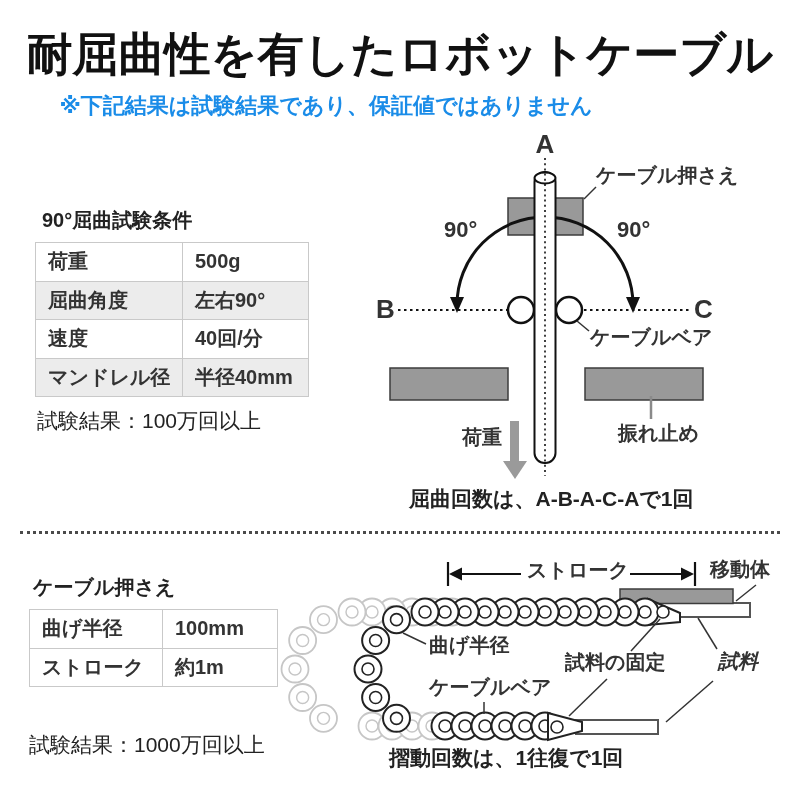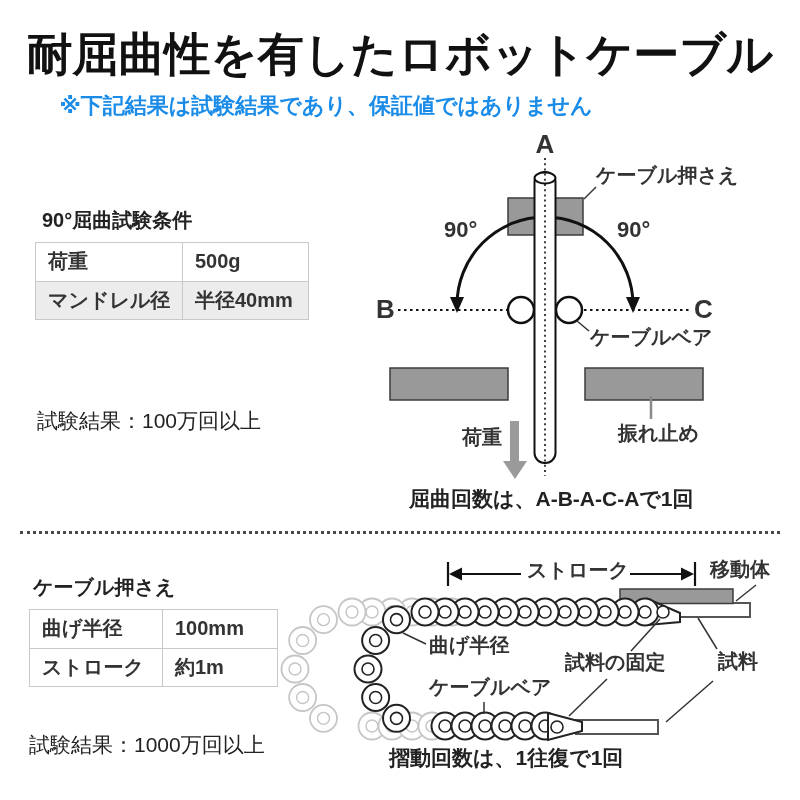--- a/index.html
+++ b/index.html
@@ -173,20 +173,28 @@
   <colgroup>
       <col style="width:147px">
       <col style="width:126px">
     </colgroup>
   <tbody>
       <tr>
     <td>荷重</td>
     <td>500g</td>
   </tr>
   <tr class="alt">
+    <td>屈曲角度</td>
+    <td>左右90°</td>
+  </tr>
+  <tr>
+    <td>速度</td>
+    <td>40回/分</td>
+  </tr>
+  <tr class="alt">
     <td>マンドレル径</td>
     <td>半径40mm</td>
   </tr>
 </tbody>
   </table>
 
 <div class="result" style="left:37px;top:407px;">試験結果：100万回以上</div>
 
 <div class="lbl" style="left:545px;top:130px;font-size:26px;transform:translateX(-50%);">A</div>
 <div class="lbl" style="left:596px;top:164px;font-size:20px;">ケーブル押さえ</div>
@@ -220,14 +228,14 @@
 </tbody>
   </table>
 
 <div class="result" style="left:29px;top:731px;">試験結果：1000万回以上</div>
 
 <div class="lbl" style="left:527px;top:559px;font-size:20px;">ストローク</div>
 <div class="lbl" style="left:710px;top:558px;font-size:20px;">移動体</div>
 <div class="lbl" style="left:429px;top:634px;font-size:20px;">曲げ半径</div>
 <div class="lbl" style="left:429px;top:676px;font-size:20px;">ケーブルベア</div>
 <div class="lbl" style="left:565px;top:651px;font-size:20px;">試料の固定</div>
-<div class="lbl" style="left:718px;top:650px;font-size:20px;">試料</div>
+<div class="lbl" style="left:718px;top:650px;font-size:20px;font-style:italic;">試料</div>
 <div class="cap" style="left:389px;top:744px;">摺動回数は、1往復で1回</div>
 
 </body></html>

